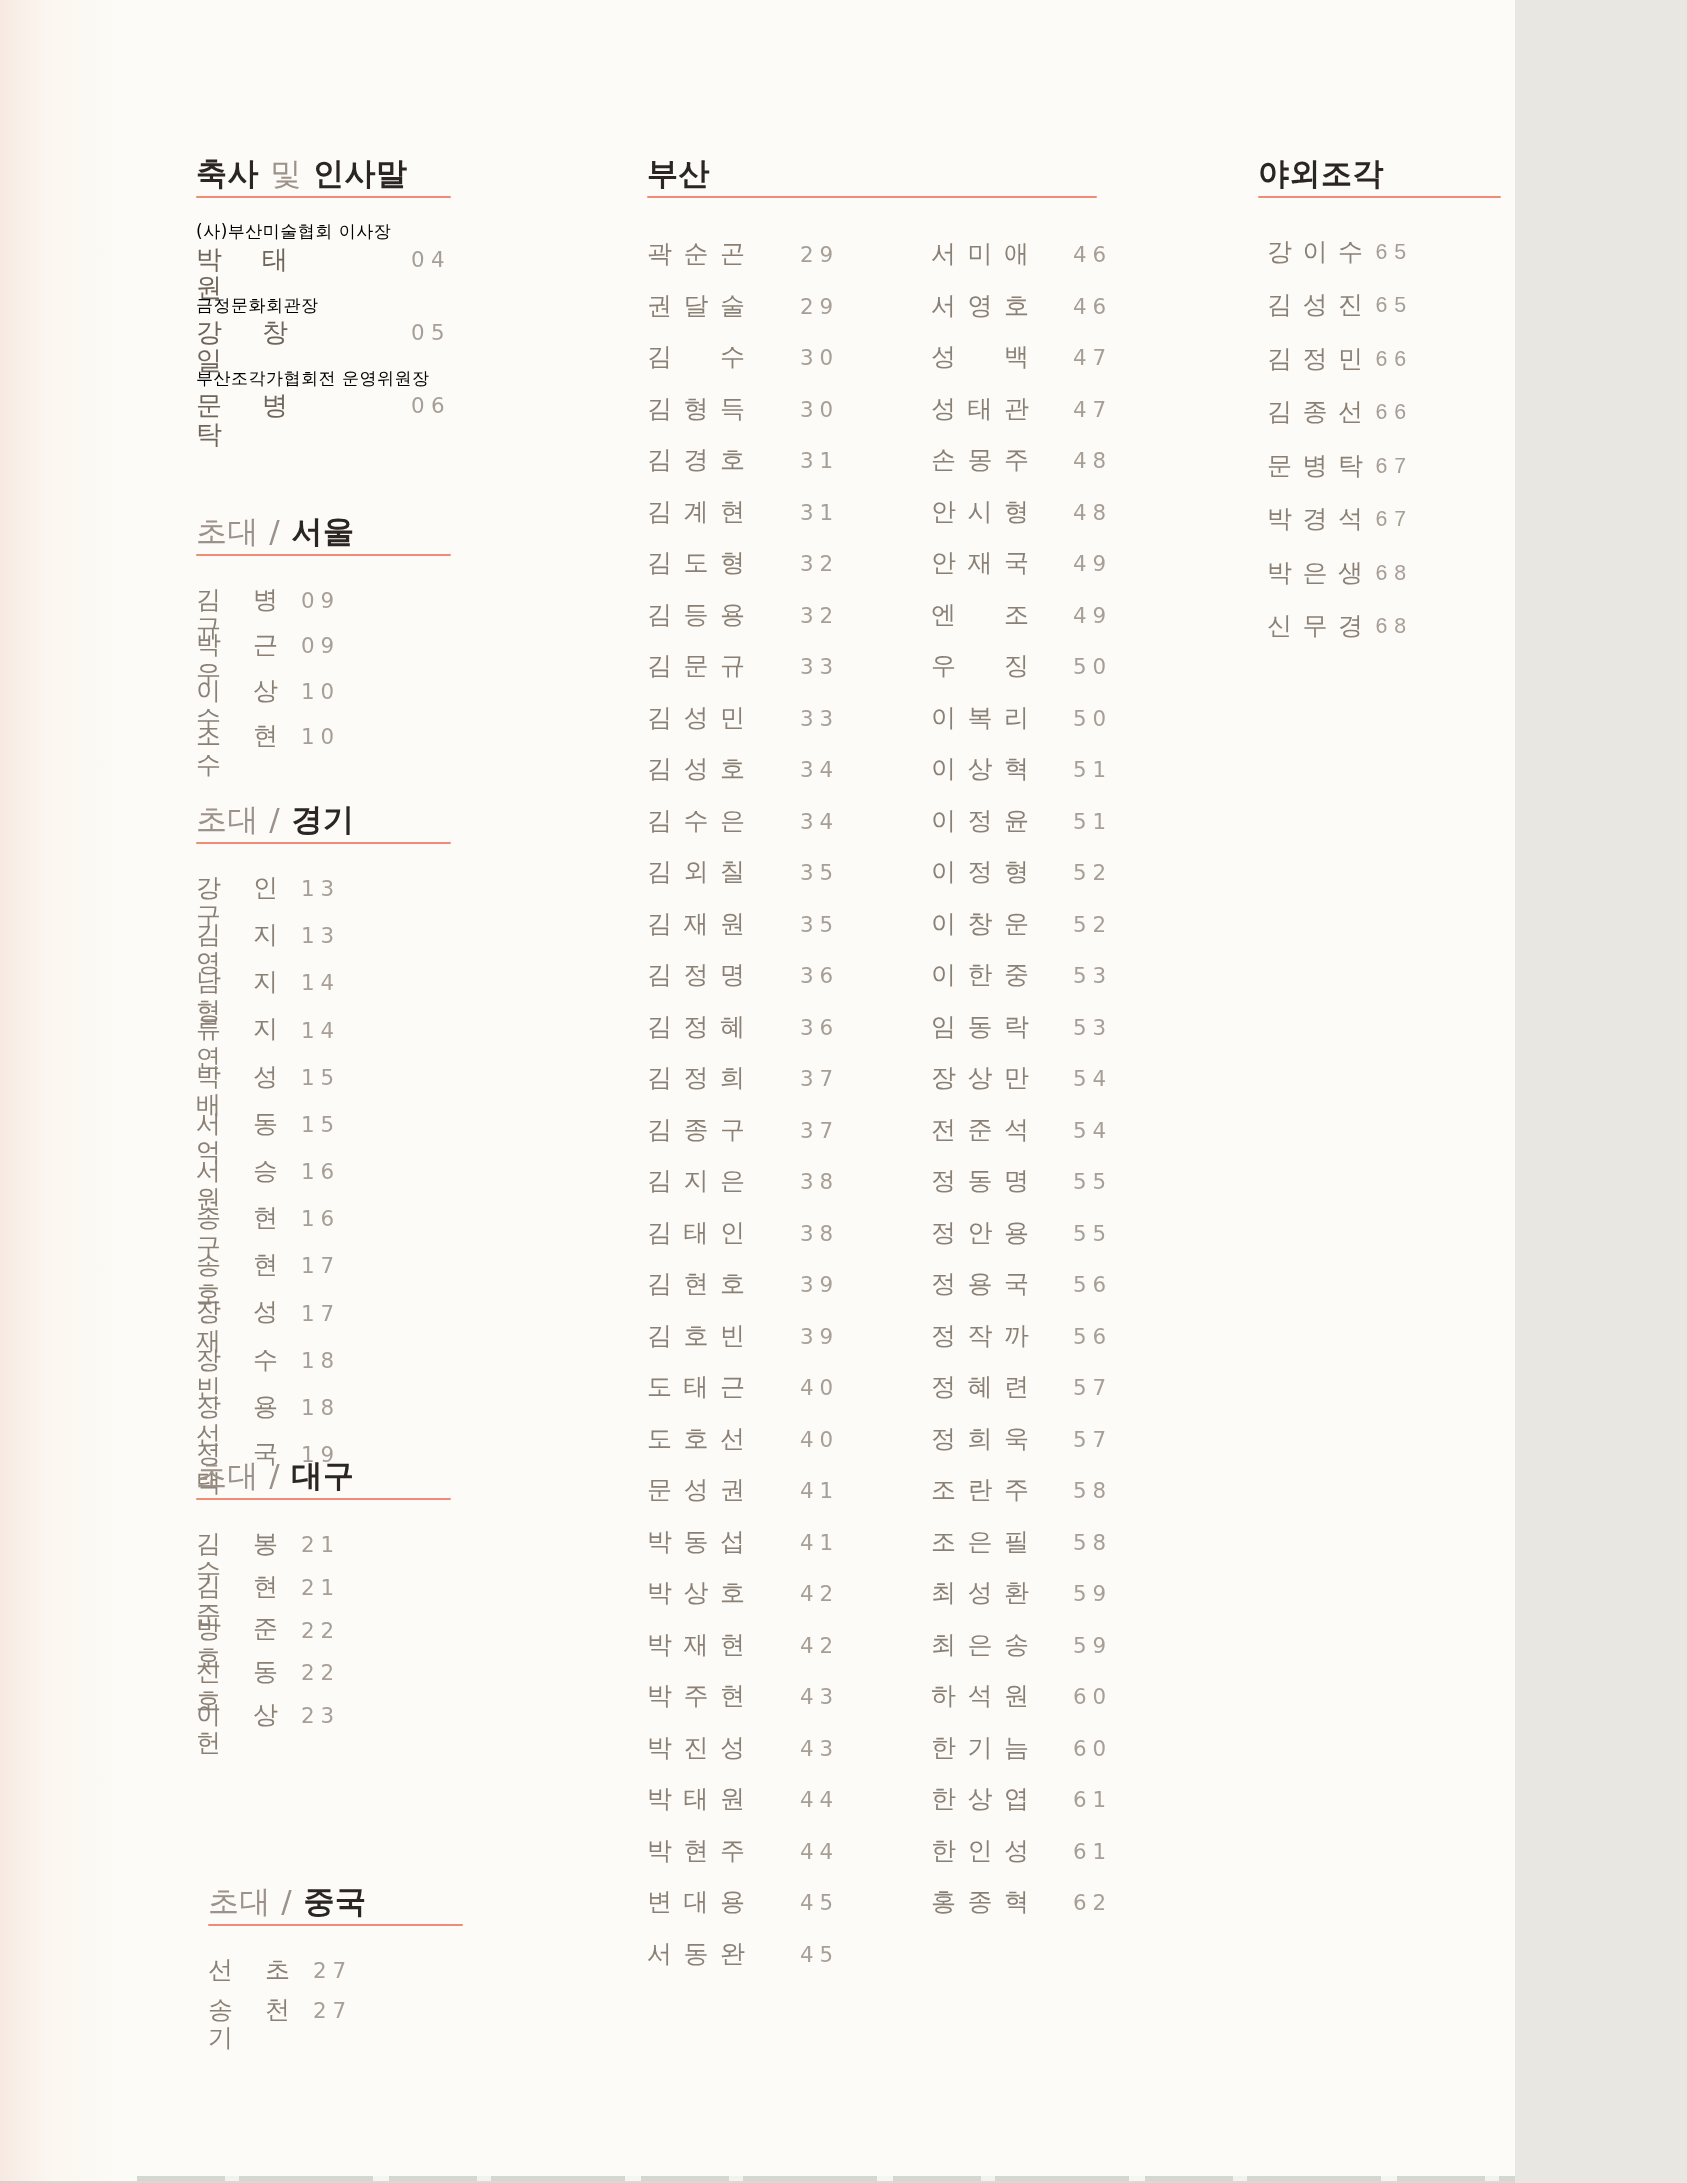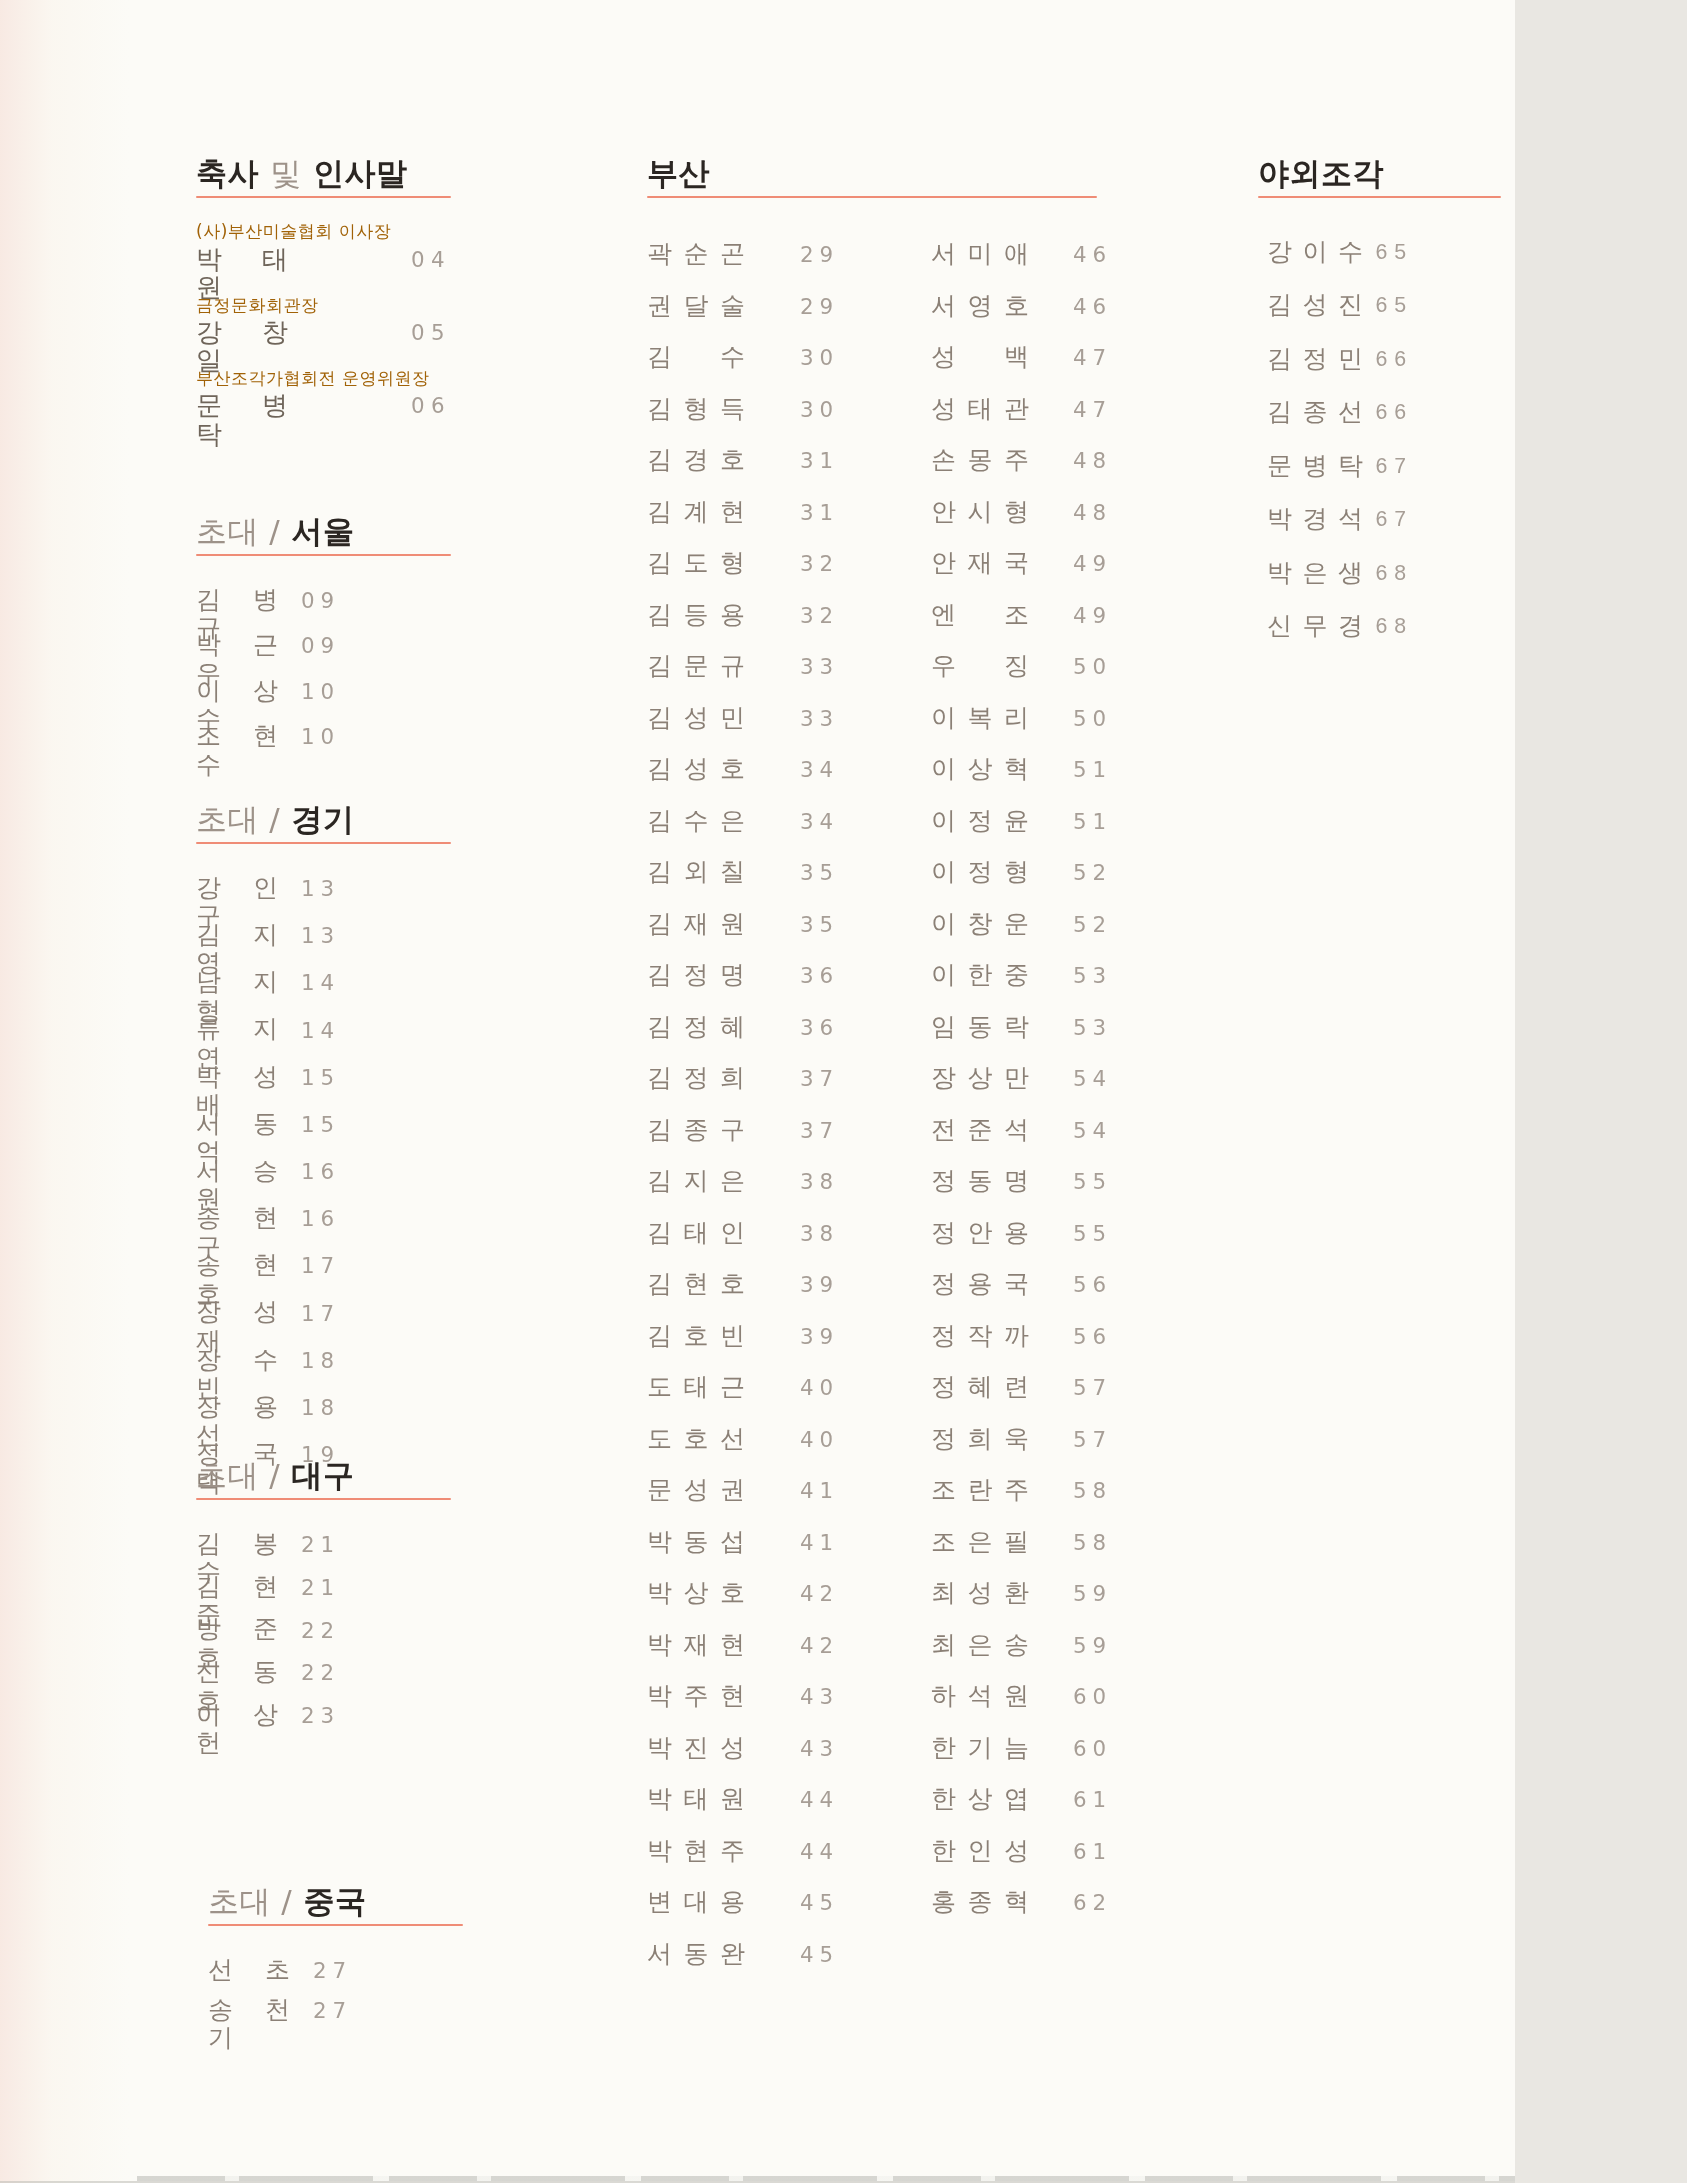--- a/index.html
+++ b/index.html
@@ -60,21 +60,21 @@
     position:absolute;top:2.2px;
     font-size:21.4px;line-height:26px;color:#a79e96;letter-spacing:.28em;white-space:nowrap;
   }
   .num-l{left:105px;}
   .num-b1{left:153px;}
   .num-b2{left:142px;}
   .num-o{left:108px;font-family:Liberation Mono, monospace;}
   .num-g{right:0;text-align:center;letter-spacing:.3em;}
 
   .greet-entry{position:relative;margin-bottom:21.4px;}
-  .role{font-size:17px;line-height:20px;color:#a16207;letter-spacing:0.5px;margin-bottom:3.3px;white-space:nowrap;}
+  .role{font-size:17px;line-height:20px;color:#000000;letter-spacing:0.5px;margin-bottom:3.3px;white-space:nowrap;}
   .grow{position:relative;height:28.5px;}
   .gname{width:92px;font-size:26px;color:#6f655a;}
 
   .busan-list{position:absolute;top:82px;}
   #busan-col1{left:0;width:181px;}
   #busan-col2{left:284px;width:166px;}
 </style>
 </head>
 <body>
 

